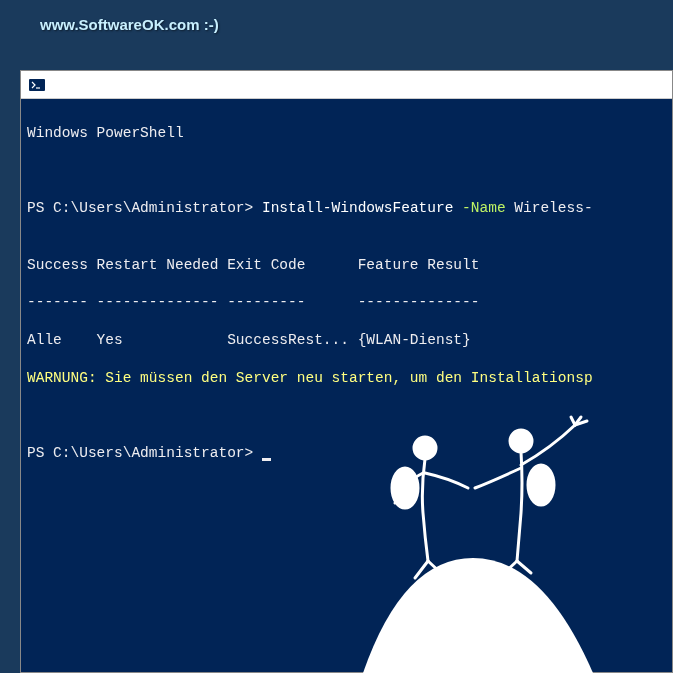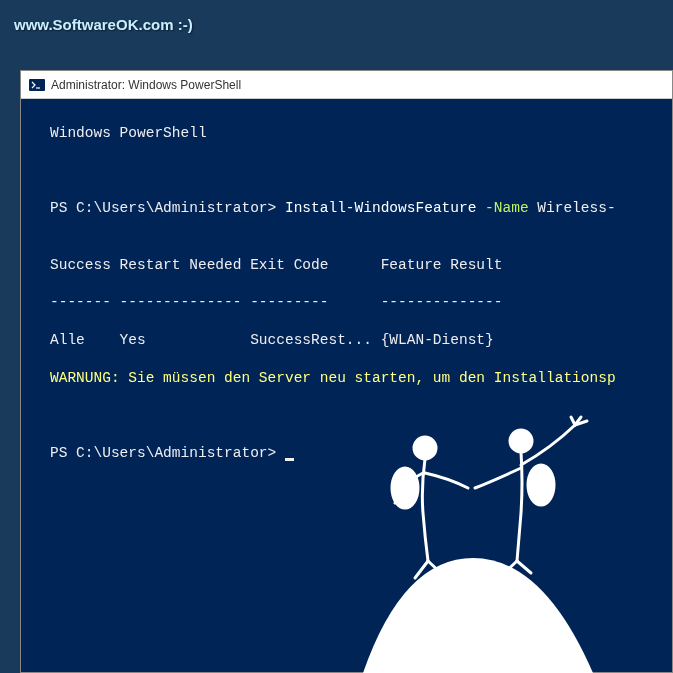--- a/index.html
+++ b/index.html
@@ -11,21 +11,21 @@
       width: 673px;
       height: 673px;
       background: #1a3a5c;
       font-family: Consolas, 'Courier New', monospace;
       overflow: hidden;
       position: relative;
     }
     .watermark {
       position: absolute;
       top: 16px;
-      left: 14px;
+      left: 40px;
       color: #c8f0ff;
       font-family: Arial, sans-serif;
       font-size: 15px;
       font-weight: bold;
       text-shadow: 1px 1px 2px rgba(0,0,0,0.5);
     }
     .window {
       position: absolute;
       top: 70px;
       left: 20px;
@@ -57,21 +57,20 @@
     }
     .terminal {
       background: #012456;
       color: #eeedf0;
       padding: 6px 6px;
       font-size: 14.5px;
       line-height: 1.3;
       font-family: Consolas, 'Courier New', monospace;
       white-space: pre;
       overflow: hidden;
-      margin-left: 23px;
     }
     .line {
       display: block;
       white-space: pre;
     }
     .cmd-yellow {
       color: #ffffff;
     }
     .cmd-gray {
       color: #bef264;
@@ -105,21 +104,20 @@
 
 <div class="window">
   <div class="titlebar">
     <span class="titlebar-icon">
       <svg width="16" height="16" viewBox="0 0 16 16">
         <rect x="0" y="2" width="16" height="12" rx="1" fill="#012456"></rect>
         <path d="M3 5 L6 8 L3 11" stroke="#fff" stroke-width="1.2" fill="none"></path>
         <line x1="7" y1="11" x2="11" y2="11" stroke="#fff" stroke-width="1.2"></line>
       </svg>
     </span>
-    <span class="titlebar-text">Administrator: Windows PowerShell</span>
   </div>
   <div class="terminal">
 <span class="line">Windows PowerShell</span>
 <span class="line"></span>
 <span class="line"></span>
 <span class="line"><span>PS C:\Users\Administrator&gt; </span><span class="cmd-yellow">Install-WindowsFeature</span><span class="cmd-gray"> -Name</span><span> Wireless-</span></span>
 <span class="line"></span>
 <span class="line">Success Restart Needed Exit Code      Feature Result</span>
 <span class="line">------- -------------- ---------      --------------</span>
 <span class="line">Alle    Yes            SuccessRest... {WLAN-Dienst}</span>

